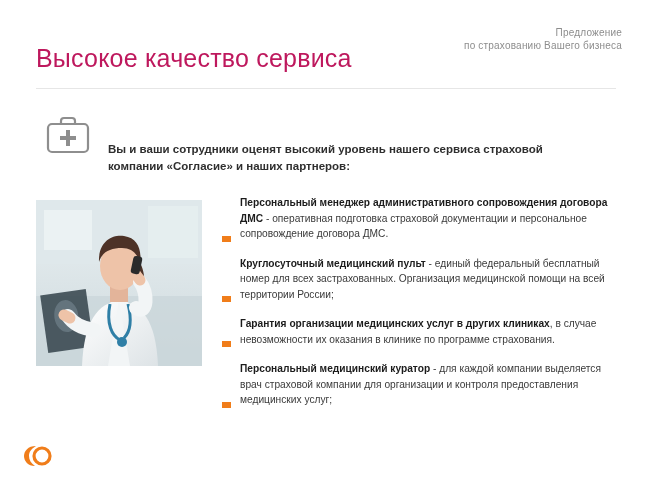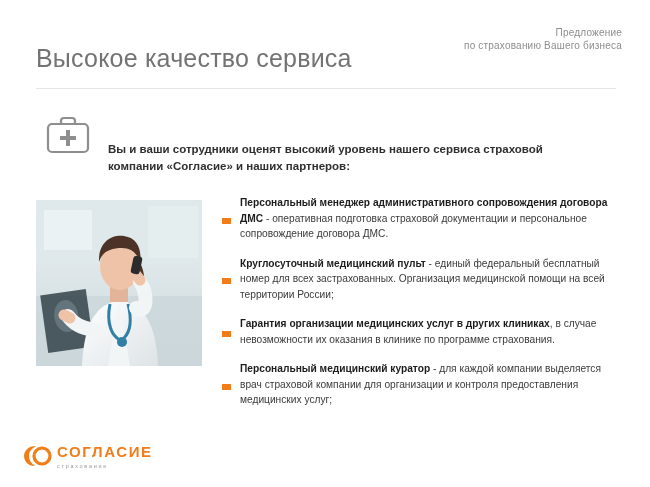--- a/index.html
+++ b/index.html
@@ -30,21 +30,21 @@
     font-size: 10px;
     line-height: 13px;
     letter-spacing: 0.2px;
   }
   
   .slide-title {
     position: absolute;
     top: 44px;
     left: 36px;
     font-size: 25px;
-    color: #737373;
+    color: #be185d;
     font-weight: normal;
     letter-spacing: 0.2px;
     white-space: nowrap;
   }
   .title-rule {
     position: absolute;
     top: 88px;
     left: 36px;
     width: 580px;
     height: 1px;
@@ -89,21 +89,21 @@
   }
   
   .bullets {
     position: absolute;
     left: 222px;
     top: 195px;
     width: 396px;
   }
   .bullet {
     display: flex;
-    align-items: center;
+    align-items: flex-end;
     margin-bottom: 14px;
   }
   .bullet-marker {
     flex: 0 0 9px;
     width: 6px;
     height: 6px;
     background: #f07d1a;
     margin-top: 5px;
     margin-right: 9px;
   }
@@ -247,20 +247,16 @@
 
   </div>
 
   <div class="logo">
     <span class="logo-mark">
       <svg viewBox="0 0 30 26" width="30" height="26" aria-hidden="true">
         <path d="M14 3 C6 3 2 8 2 13 C2 18 6 23 13 23 C9 20 7 17 7 13 C7 9 9 6 14 3 Z" fill="#f07d1a"></path>
         <circle cx="20" cy="13" r="8" fill="none" stroke="#f07d1a" stroke-width="3.2"></circle>
       </svg>
     </span>
-    <span class="logo-words">
-      <span class="logo-name">СОГЛАСИЕ</span>
-      <div class="logo-sub">страхование</div>
-    </span>
   </div>
 
   <div class="footer-rule"></div>
 </div>
 
 </body></html>

